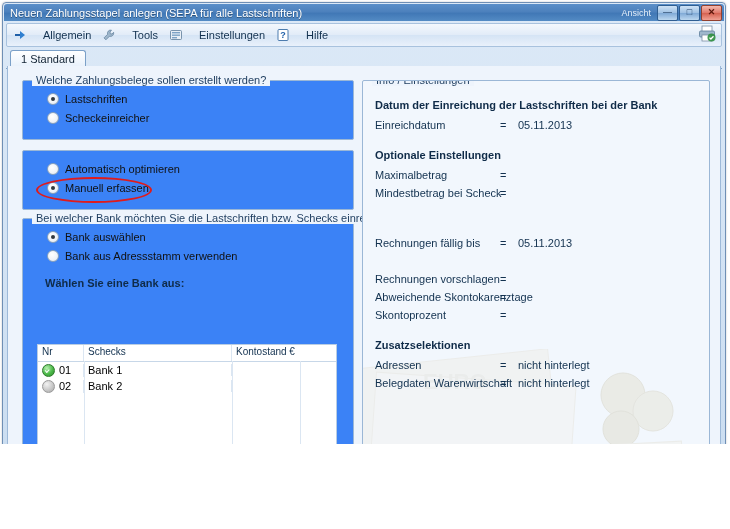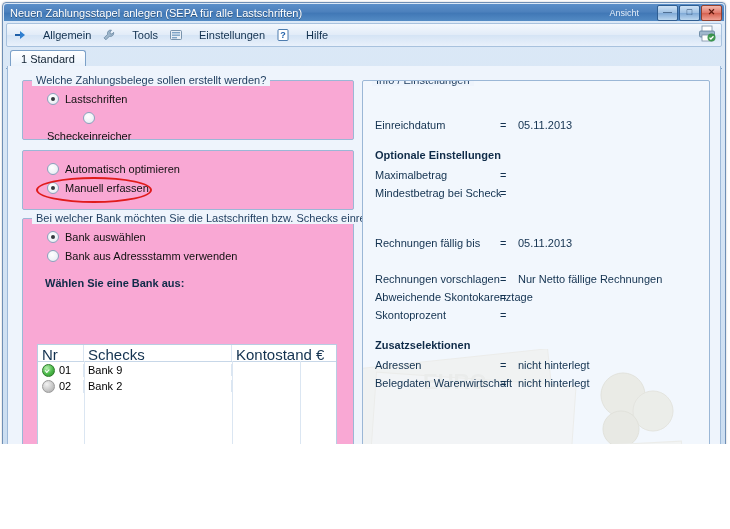--- a/index.html
+++ b/index.html
@@ -49,21 +49,21 @@
     font-weight: normal;
     padding-left: 4px;
     text-shadow: 0 1px 0 rgba(0,0,0,0.35);
     white-space: nowrap;
     flex: 0 0 auto;
   }
   .title-spacer { flex: 1 1 auto; }
   .title-ansicht {
     color: #e3edf8;
     font-size: 9px;
-    padding-right: 18px;
+    padding-right: 6px;
   }
   .win-btns {
     display: flex;
     gap: 1px;
     align-items: center;
   }
   .win-btn {
     width: 19px;
     height: 14px;
     border: 1px solid #2f5e92;
@@ -164,21 +164,21 @@
     position: absolute;
     inset: 0;
     padding: 8px;
   }
 
   
   .group {
     position: absolute;
     border: 1px solid #9bb7d6;
     border-radius: 2px;
-    background: #f9a8d4;
+    background: #3b82f6;
   }
   .group > .legend {
     position: absolute;
     top: -7px;
     left: 9px;
     background: #eef4fc;
     padding: 0 4px;
     font-size: 11px;
     color: #1d3c5e;
     white-space: nowrap;
@@ -242,21 +242,21 @@
     height: 152px;
     background: #ffffff;
     border: 1px solid #b9cde3;
     box-sizing: border-box;
   }
   .bt-head {
     display: flex;
     height: 16px;
     border-bottom: 1px solid #c7d7e8;
     background: #ffffff;
-    font-size: 15px;
+    font-size: 10px;
     color: #12314f;
   }
   .bt-head .cell { padding: 1px 4px; box-sizing: border-box; }
   .bt-row {
     display: flex;
     height: 16px;
     align-items: center;
     font-size: 11px;
   }
   .bt-row .cell { padding: 0 4px; box-sizing: border-box; display:flex; align-items:center; gap:4px;}
@@ -427,21 +427,21 @@
     <div class="client">
       <div class="panes">
 
         <div class="group" id="grp-belege">
           <div class="legend">Welche Zahlungsbelege sollen erstellt werden?</div>
 
           <div class="radio-row" style="left:24px; top:12px;">
             <span class="radio checked"></span>
             <span class="radio-label">Lastschriften</span>
           </div>
-          <div class="radio-row" style="left:24px; top:31px;flex-direction:column;">
+          <div class="radio-row" style="left:24px; top:31px;">
             <span class="radio"></span>
             <span class="radio-label">Scheckeinreicher</span>
           </div>
         </div>
 
         <div class="group" id="grp-erstellt">
 
           <div class="radio-row" style="left:24px; top:12px;">
             <span class="radio"></span>
             <span class="radio-label">Automatisch optimieren</span>
@@ -473,21 +473,21 @@
               <div class="cell col-nr">Nr</div>
               <div class="cell col-name">Schecks</div>
               <div class="cell col-stand">Kontostand €</div>
             </div>
 
             <div class="bt-row">
               <div class="cell col-nr">
                 <span class="status-dot dot-green"></span>
                 <span>01</span>
               </div>
-              <div class="cell col-name">Bank 9</div>
+              <div class="cell col-name">Bank 1</div>
               <div class="cell col-stand"></div>
             </div>
 
             <div class="bt-row">
               <div class="cell col-nr">
                 <span class="status-dot dot-gray"></span>
                 <span>02</span>
               </div>
               <div class="cell col-name">Bank 2</div>
               <div class="cell col-stand"></div>
@@ -514,20 +514,21 @@
                 <circle cx="290" cy="62" r="20" fill="#ded6b9" stroke="#bfb490"></circle>
                 <circle cx="258" cy="80" r="18" fill="#d3c9a6" stroke="#b5aa82"></circle>
                 <rect x="170" y="96" width="150" height="56" transform="rotate(-3 245 124)" fill="#f3eee0" stroke="#ddd3bb"></rect>
                 <text x="196" y="132" font-size="12" font-family="Liberation Sans, sans-serif" fill="#bdb49c">EUR</text>
               </g>
             </svg>
           </div>
 
           <div class="info-content">
 
+            <div class="info-h" style="left:12px; top:18px;">Datum der Einreichung der Lastschriften bei der Bank</div>
             <div class="info-row" style="top:38px;">
               <span class="lbl">Einreichdatum</span>
               <span class="eq">=</span>
               <span class="val">05.11.2013</span>
             </div>
 
             <div class="info-h" style="left:12px; top:68px;">Optionale Einstellungen</div>
             <div class="info-row" style="top:88px;">
               <span class="lbl">Maximalbetrag</span>
               <span class="eq">=</span>
@@ -540,21 +541,20 @@
             </div>
 
             <div class="info-row" style="top:156px;">
               <span class="lbl">Rechnungen fällig bis</span>
               <span class="eq">=</span>
               <span class="val">05.11.2013</span>
             </div>
             <div class="info-row" style="top:192px;">
               <span class="lbl">Rechnungen vorschlagen</span>
               <span class="eq">=</span>
-              <span class="val">Nur Netto fällige Rechnungen</span>
             </div>
             <div class="info-row" style="top:210px;">
               <span class="lbl">Abweichende Skontokarenztage</span>
               <span class="eq">=</span>
               <span class="val"></span>
             </div>
             <div class="info-row" style="top:228px;">
               <span class="lbl">Skontoprozent</span>
               <span class="eq">=</span>
               <span class="val"></span>

